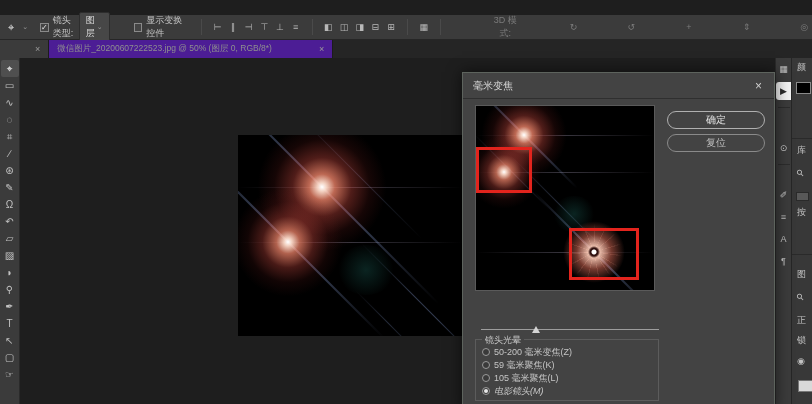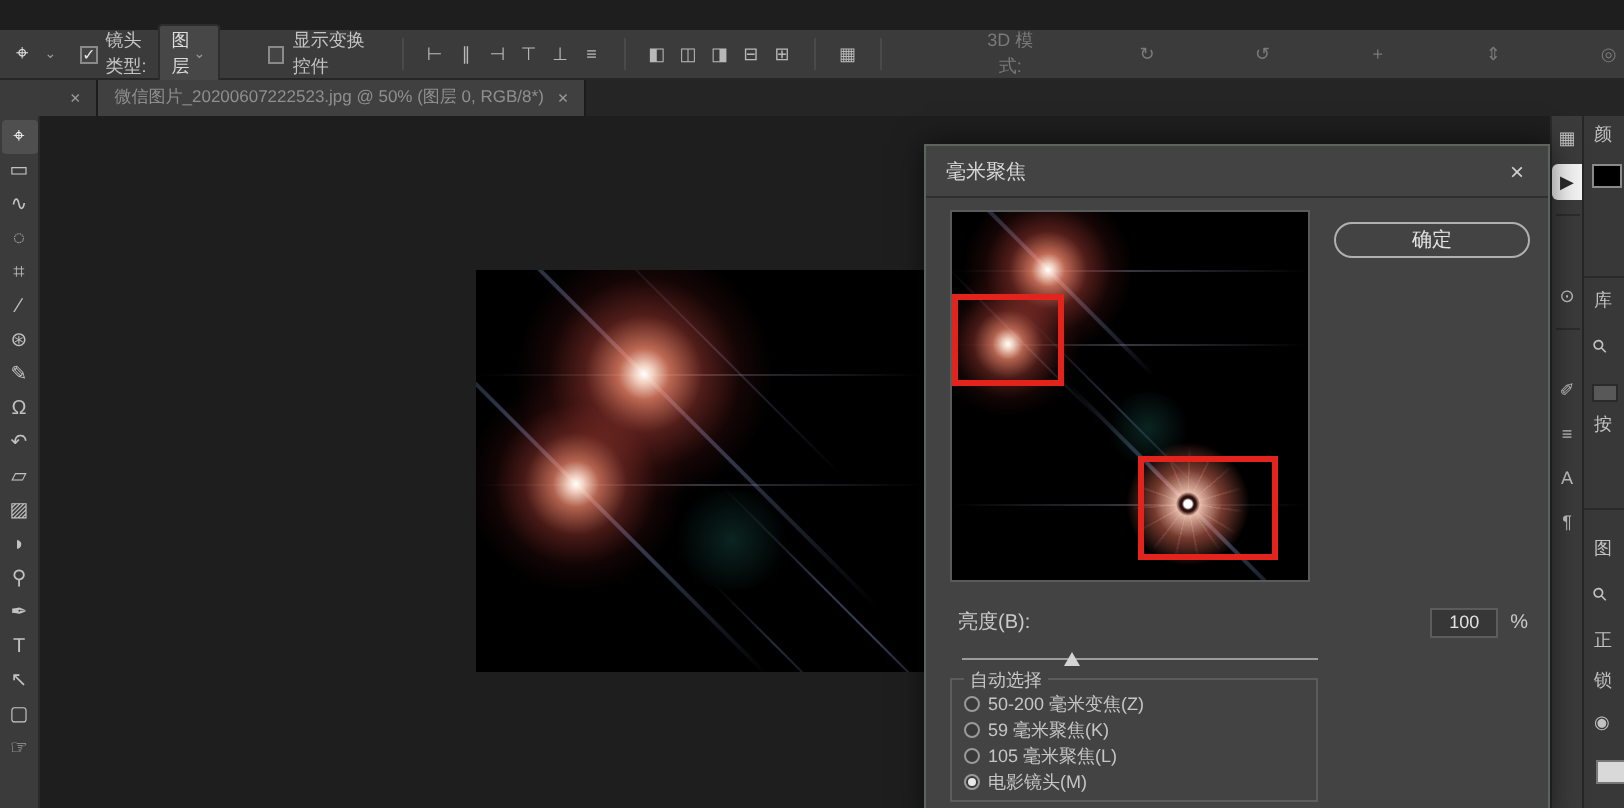--- a/index.html
+++ b/index.html
@@ -21,21 +21,21 @@
   .dropdown{display:flex;align-items:center;background:#474747;border:1px solid #2d2d2d;border-radius:2px;padding:1px 6px;margin-left:4px;color:#ddd;}
   .vsep{width:1px;height:16px;background:#2c2c2c;border-right:1px solid #4a4a4a;margin:0 8px;}
   .mini-icon{display:inline-block;width:16px;text-align:center;font-size:9px;color:#b8b8b8;margin:0 2px;}
   .mini-icon.dim{color:#7a7a7a;margin-left:44px;}
 
   
   .tabbar{position:absolute;left:0;top:40px;width:812px;height:18px;background:#252525;display:flex;align-items:stretch;}
   .tab-spacer{width:20px;background:#3b3b3b;}
   .doc-tab{display:flex;align-items:center;padding:0 8px;font-size:8.5px;white-space:nowrap;border-right:1px solid #1c1c1c;cursor:default;}
   .doc-tab.active{background:#3a3a3a;color:#d6d6d6;}
-  .doc-tab.inactive{background:#404040;color:#8f8f8f;}
+  .doc-tab.inactive{background:#4c1d95;color:#8f8f8f;gap:40px;}
   .tab-close{margin-left:7px;font-size:9px;color:#9a9a9a;cursor:pointer;}
 
   
   .toolbar{position:absolute;left:0;top:58px;width:20px;height:346px;background:#3b3b3b;border-right:1px solid #2a2a2a;display:flex;flex-direction:column;align-items:center;padding-top:2px;overflow:hidden;}
   .tool{width:18px;height:17px;display:flex;align-items:center;justify-content:center;font-size:10px;color:#c2c2c2;cursor:pointer;flex:0 0 17px;}
   .tool.active{background:#4f4f4f;color:#ffffff;border-radius:2px;}
 
   
   .pasteboard{position:absolute;left:20px;top:58px;width:755px;height:346px;background:#1e1e1e;}
   .canvas{position:absolute;left:238px;top:135px;width:226px;height:201px;background:#000;overflow:hidden;}
@@ -204,21 +204,21 @@
     <span class="edge-item" style="top:210px;">图</span>
     <span class="edge-item" style="top:234px;transform:rotate(-45deg);">⚲</span>
     <span class="edge-item" style="top:256px;">正</span>
     <span class="edge-item" style="top:276px;">锁</span>
     <span class="edge-item" style="top:298px;">◉</span>
     <div class="edge-thumb" style="top:322px;"></div>
   </div>
 
   <div class="dialog">
     <div class="dialog-title">
-      <span>毫米聚焦</span>
+      <span>毫米变焦</span>
       <span class="spacer"></span>
       <span class="dialog-close">×</span>
     </div>
 
     <div class="preview">
       <div class="hline" style="top:29px;"></div>
       <div class="hline" style="top:66px;"></div>
       <div class="hline" style="top:146px;"></div>
       <div class="streak" style="left:48px;top:29px;width:150px;"></div>
       <div class="streak faint" style="left:36px;top:66px;width:110px;"></div>
@@ -227,46 +227,41 @@
       <div class="blob" style="left:98px;top:108px;width:44px;height:36px;"></div>
       <div class="flare big p1" style="left:48px;top:29px;"></div>
       <div class="flare med p2" style="left:28px;top:66px;"></div>
       <div class="rays" style="left:118px;top:146px;"></div>
       <div class="core" style="left:118px;top:146px;"></div>
       <div class="redbox" style="left:0px;top:41px;width:56px;height:46px;"></div>
       <div class="redbox" style="left:93px;top:122px;width:70px;height:52px;"></div>
     </div>
 
     <div class="btn" style="top:38px;">确定</div>
-
-    <div class="bright-row">
-      <span class="bright-label">亮度(B):</span>
-      <span class="bright-spacer"></span>
-      <span class="value-box">100</span>
-      <span>%</span>
-    </div>
+    <div class="btn reset" style="top:61px;">复位</div>
+
     <div class="slider">
       <div class="track"></div>
       <div class="thumb"></div>
     </div>
 
     <div class="lens-fieldset">
-      <span class="legend">自动选择</span>
+      <span class="legend">镜头光晕</span>
       <div class="radio-row" style="top:6px;">
         <span class="radio"></span>
         <span>50-200 毫米变焦(Z)</span>
       </div>
       <div class="radio-row" style="top:19px;">
         <span class="radio"></span>
         <span>59 毫米聚焦(K)</span>
       </div>
       <div class="radio-row" style="top:32px;">
         <span class="radio"></span>
         <span>105 毫米聚焦(L)</span>
       </div>
-      <div class="radio-row" style="top:45px;">
+      <div class="radio-row" style="top:45px;font-style:italic;">
         <span class="radio sel"></span>
         <span>电影镜头(M)</span>
       </div>
     </div>
   </div>
 
 </div>
 
 </body></html>

